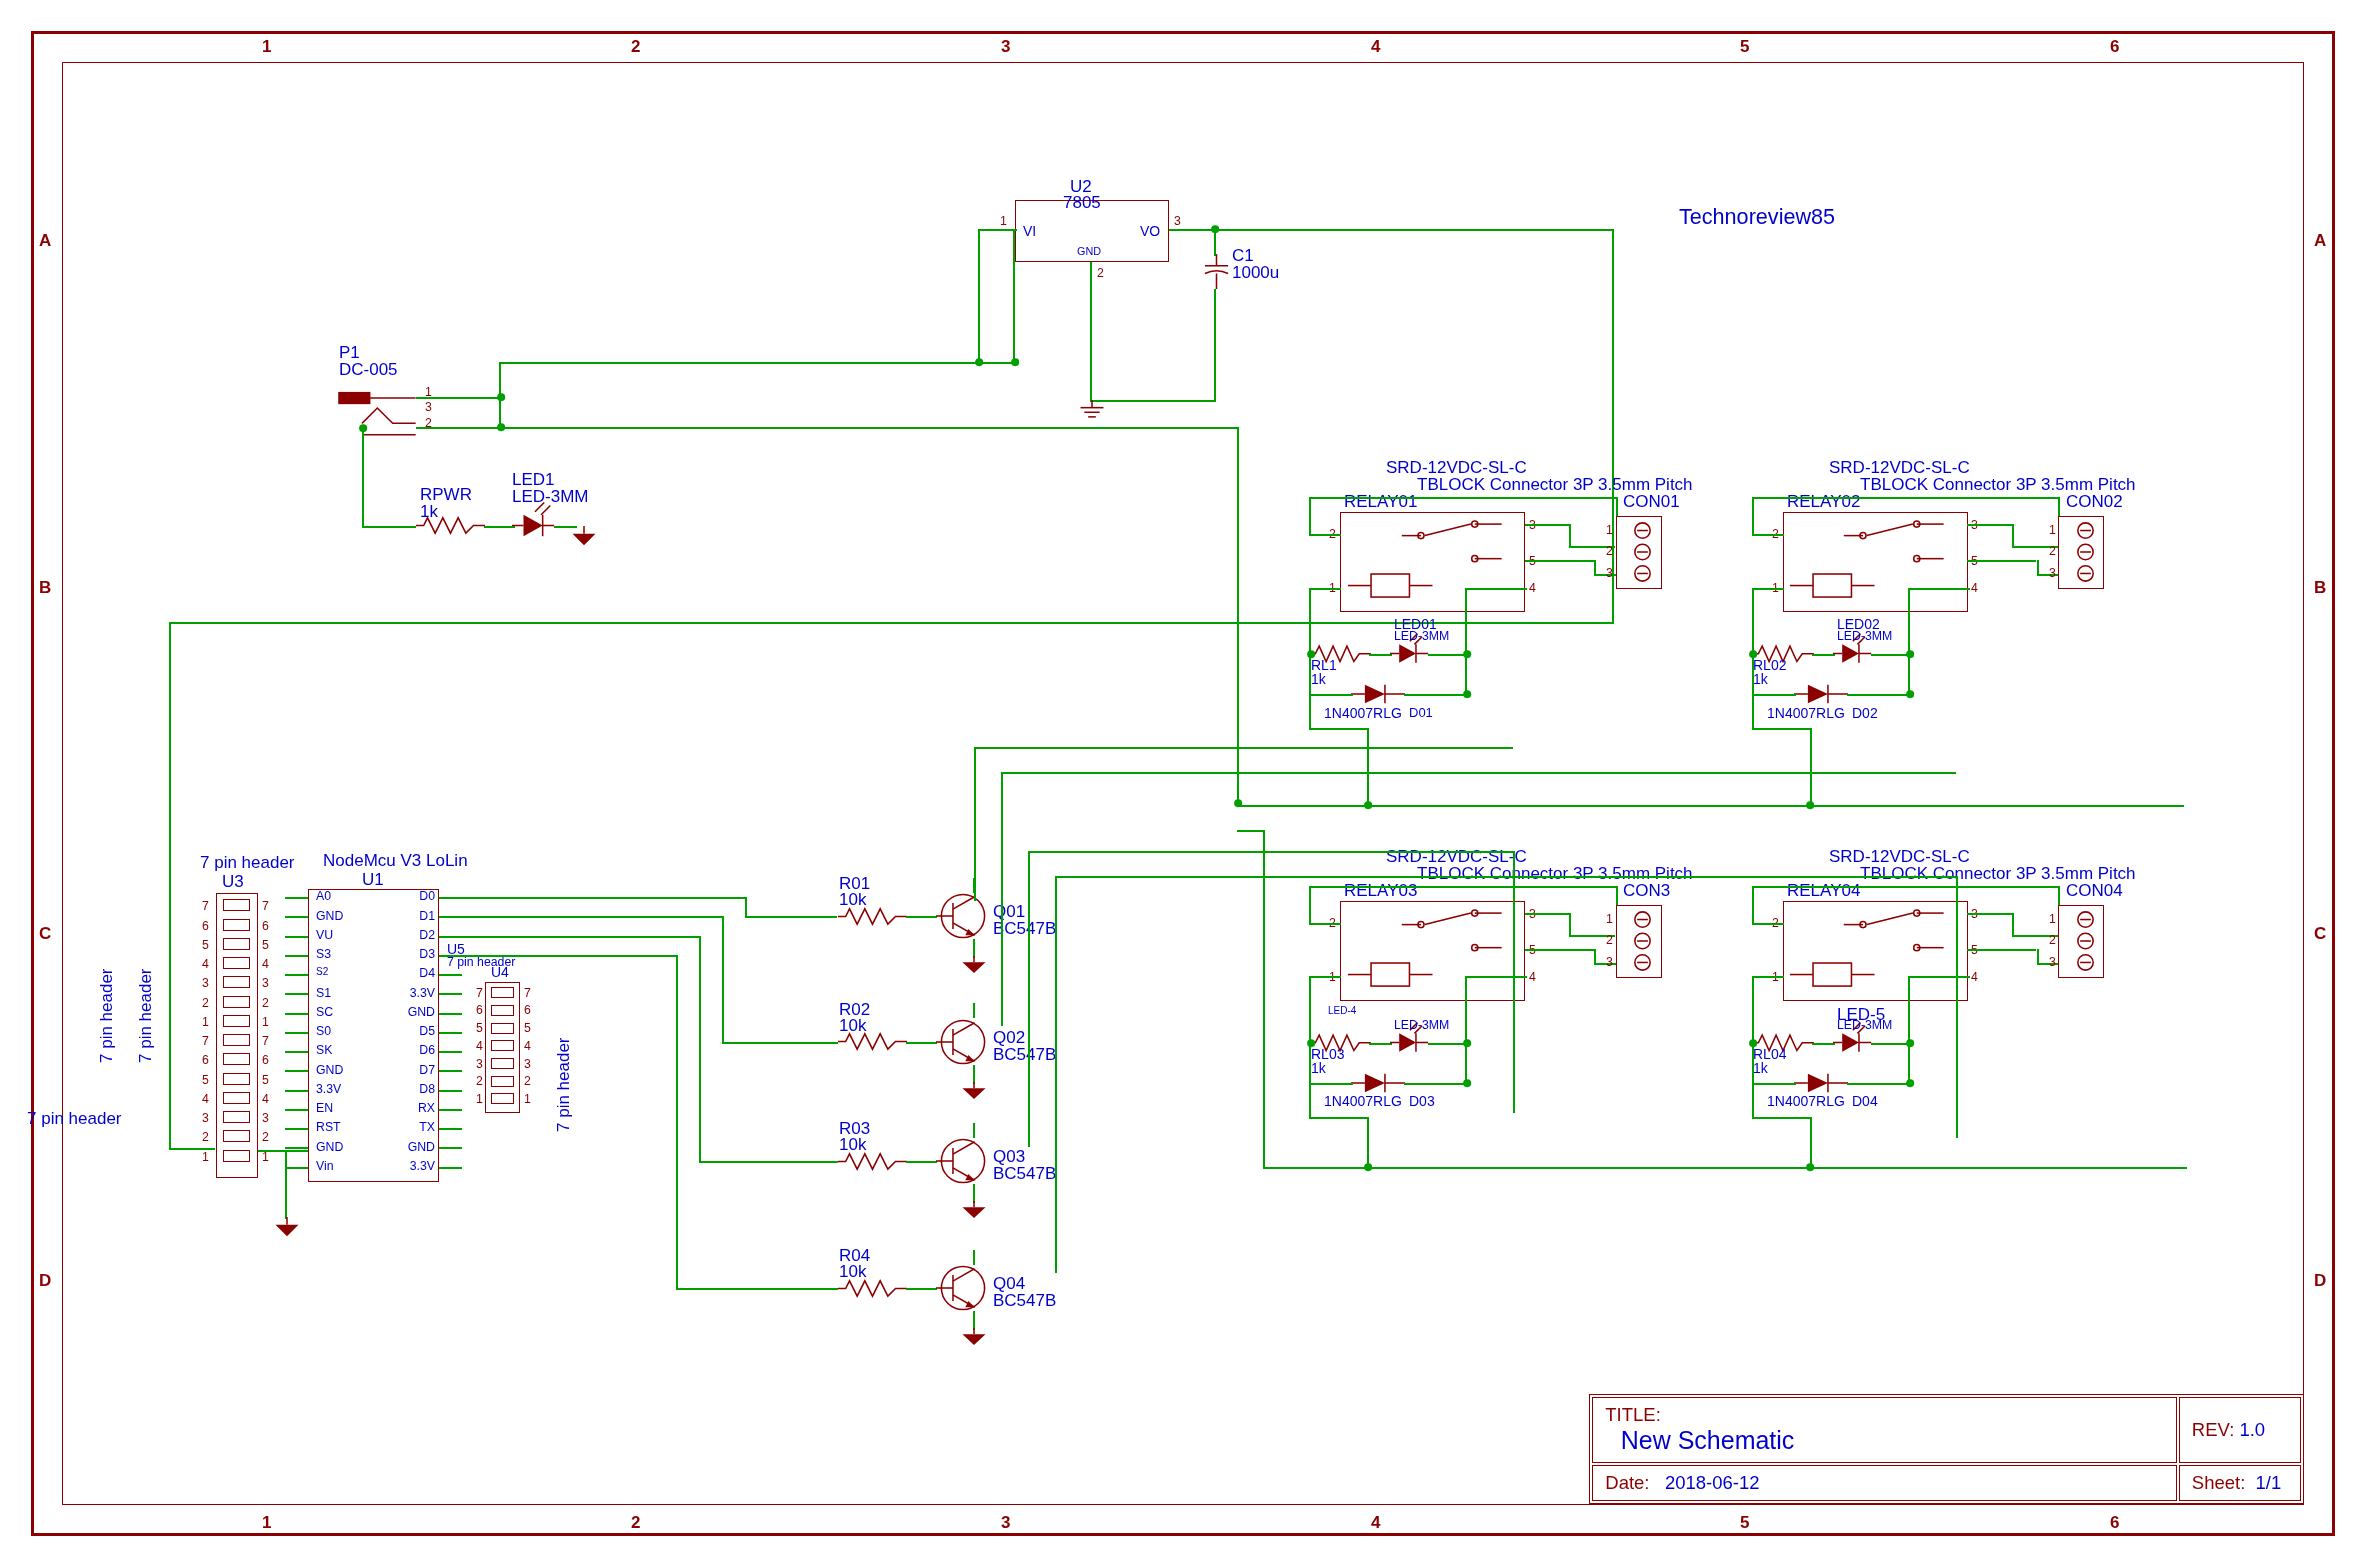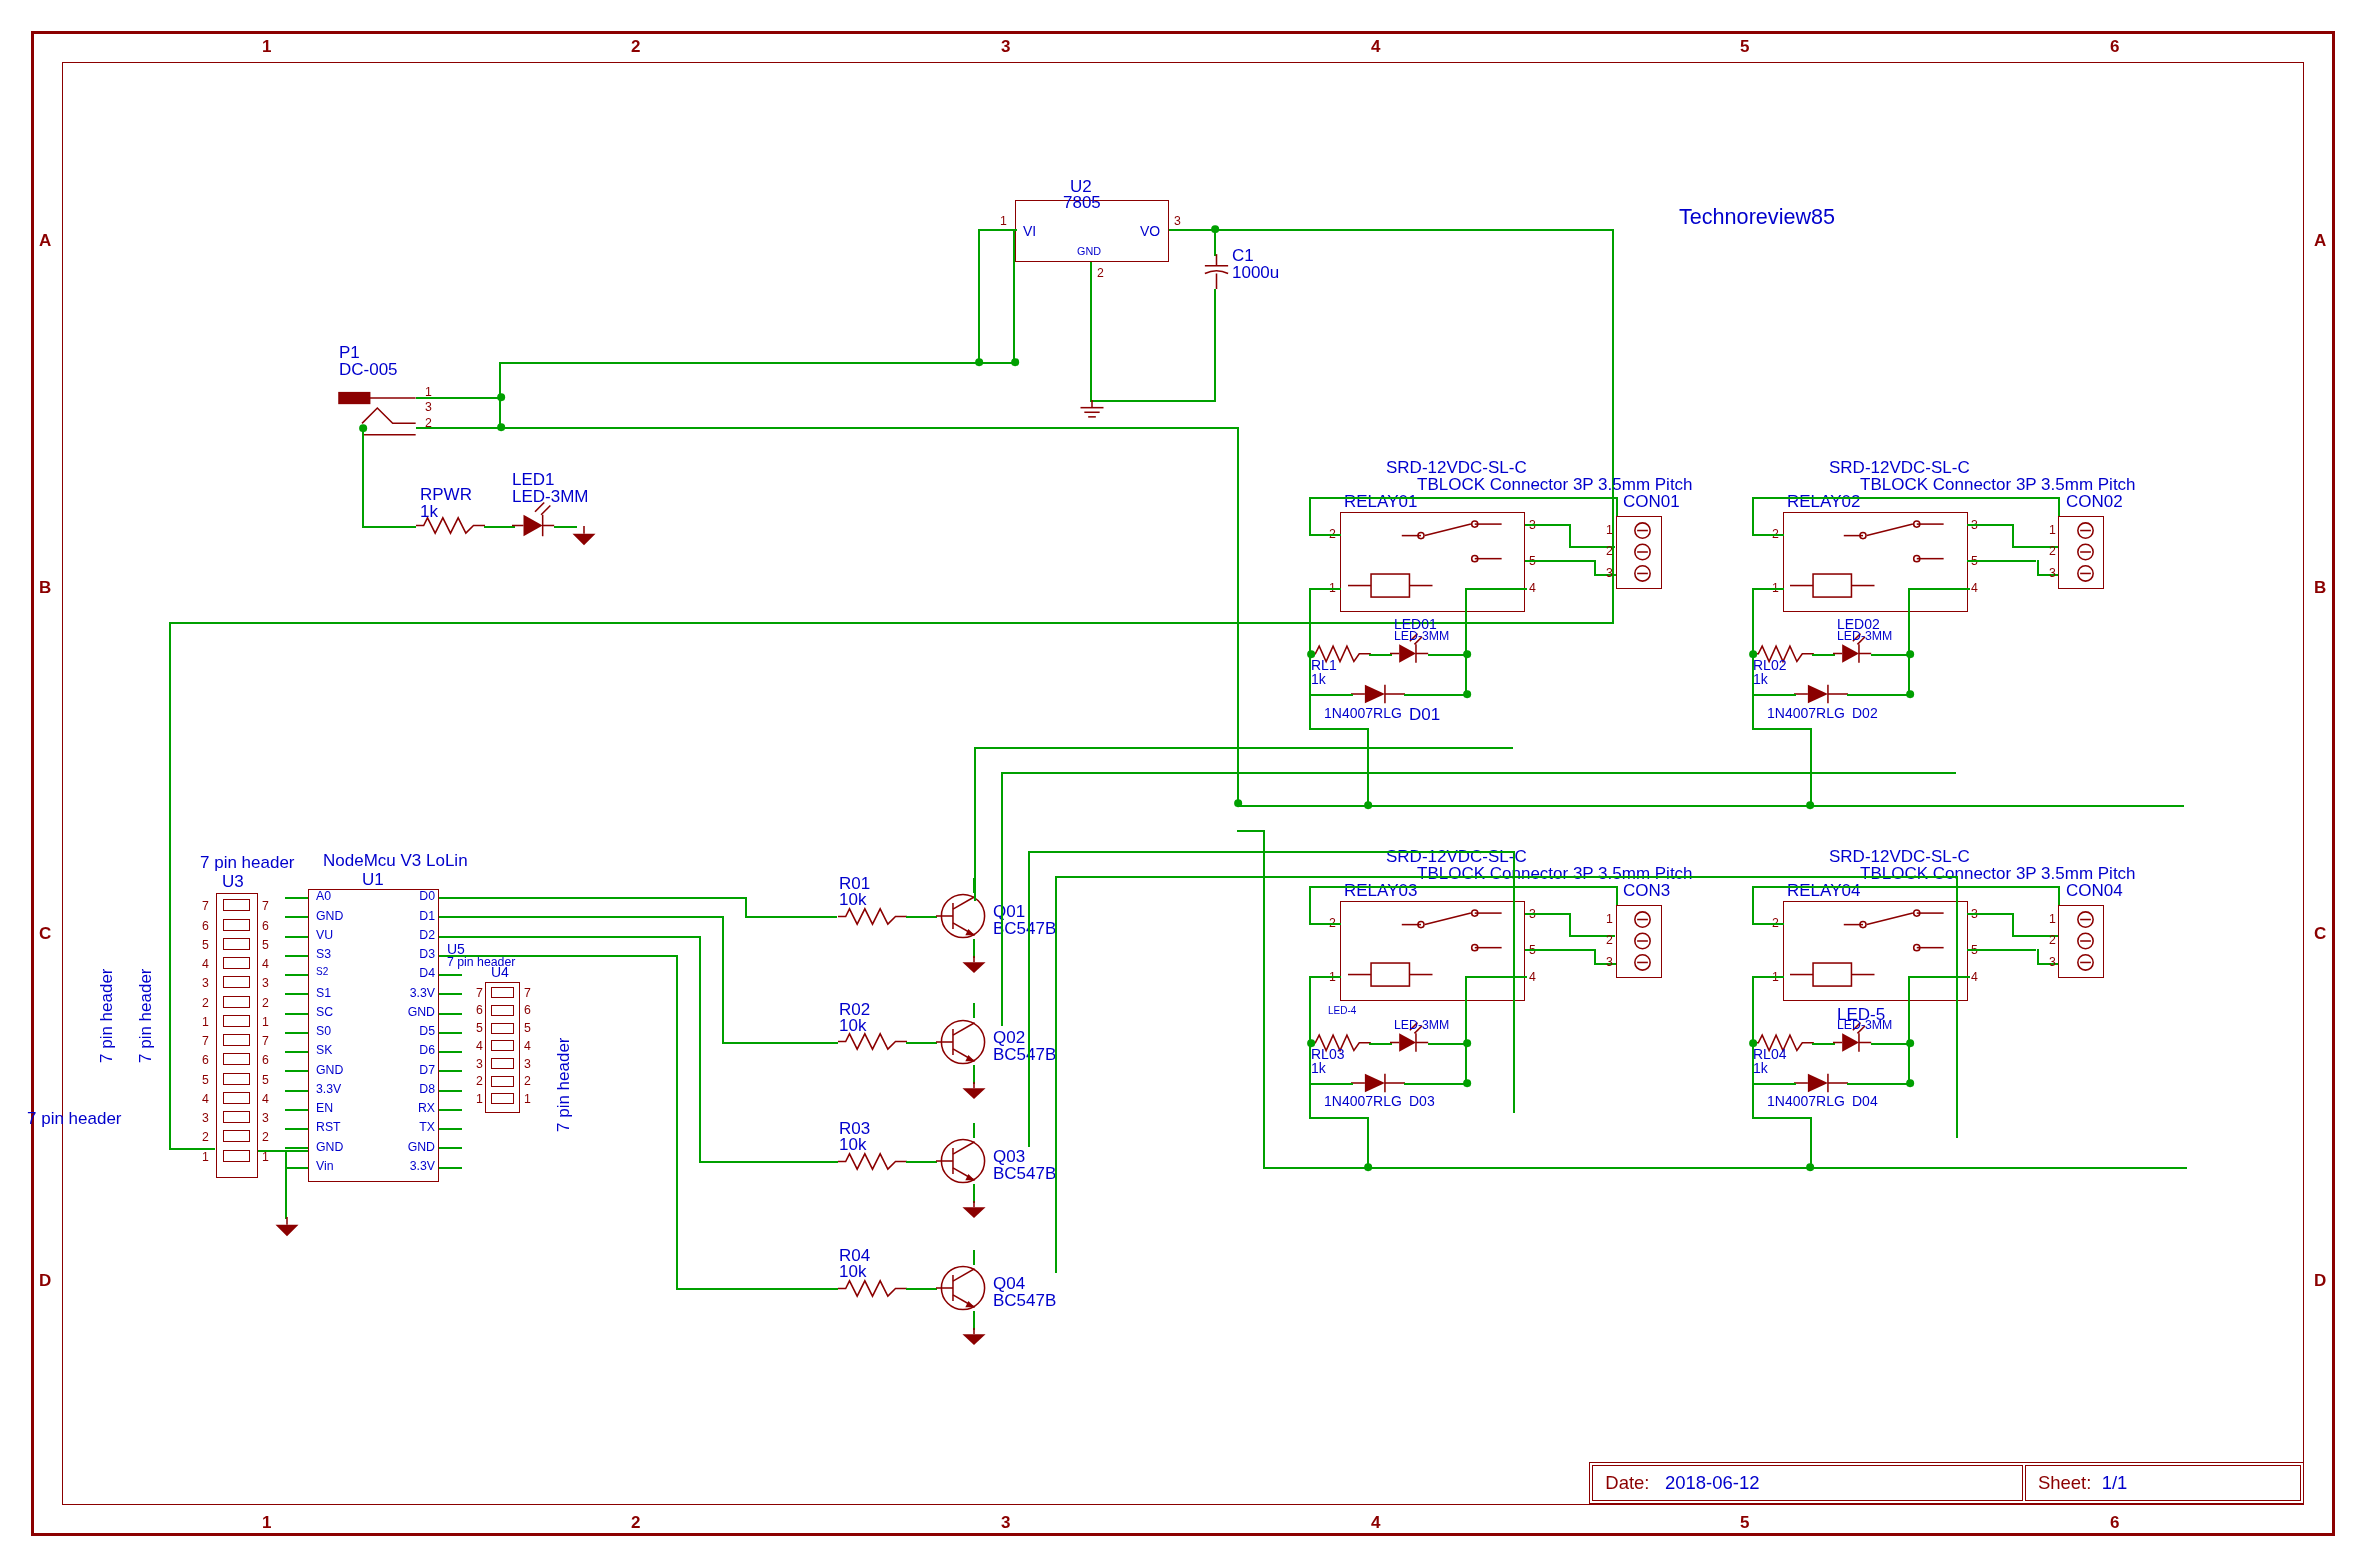--- a/index.html
+++ b/index.html
@@ -51,20 +51,27 @@
 
 <div class="annot" style="left:1679px;top:204px">Technoreview85</div>
 
 <div class="label" style="left:97px;top:1063px;transform:rotate(-90deg);transform-origin:left top">7 pin header</div>
 <div class="label" style="left:136px;top:1063px;transform:rotate(-90deg);transform-origin:left top">7 pin header</div>
 <div class="label" style="left:27px;top:1109px">7 pin header</div>
 <div class="label" style="left:554px;top:1132px;transform:rotate(-90deg);transform-origin:left top">7 pin header</div>
 
 <table class="title-block" style="width:715px">
 <tbody>
+      <tr>
+<td class="tb-cell" colspan="3" style="width:554px">
+  <span class="label-r">TITLE:</span><br>
+  <span style="color:#0000CC;font-size:25px;margin-left:15.4px">New Schematic</span>
+</td>
+<td class="tb-cell"><span class="label-r">REV:</span> <span style="color:#0000CC">1.0</span></td>
+</tr>
 <tr>
 <td class="tb-cell" colspan="3"><span class="label-r">Date:</span>&nbsp;&nbsp;&nbsp;<span style="color:#0000CC">2018-06-12</span></td>
 <td class="tb-cell"><span class="label-r">Sheet:</span>&nbsp;&nbsp;<span style="color:#0000CC">1/1</span></td>
 </tr>
 </tbody>
   </table>
 
 <svg class="sym" style="left:339px;top:377px;width:92px;height:62px" viewBox="0 0 120 80" width="92" height="62">
 <rect x="0" y="20" width="40" height="14" class="fill"></rect>
 <line x1="40" y1="27" x2="100" y2="27"></line>
@@ -492,21 +499,21 @@
   <div class="wire wire-h" style="left:1465px;top:588px;width:62px"></div>
   <div class="junction" style="left:1467px;top:654px"></div>
 
   <svg class="sym" style="left:1351px;top:680px;width:54px;height:28px" viewBox="0 0 70 36" width="54" height="28">
     <line x1="0" y1="18" x2="18" y2="18"></line>
       <polygon points="18,6 18,30 44,18" class="fill"></polygon>
     <line x1="44" y1="6" x2="44" y2="30"></line>
       <line x1="44" y1="18" x2="70" y2="18"></line>
   </svg>
   <div class="label" style="left:1324px;top:705px;font-size:14px">1N4007RLG</div>
-  <div class="label" style="left:1409px;top:705px;font-size:17px">D01</div>
+  <div class="label" style="left:1409px;top:705px;font-size:13px">D01</div>
   <div class="wire wire-h" style="left:1309px;top:694px;width:44px"></div>
   <div class="wire wire-v" style="left:1309px;top:654px;height:42px"></div>
   <div class="wire wire-h" style="left:1404px;top:694px;width:63px"></div>
   <div class="junction" style="left:1311px;top:654px"></div>
   <div class="junction" style="left:1467px;top:694px"></div>
 
   <div class="wire wire-v" style="left:1367px;top:728px;height:77px"></div>
   <div class="wire wire-h" style="left:1309px;top:728px;width:60px"></div>
   <div class="wire wire-v" style="left:1309px;top:694px;height:36px"></div>
 

